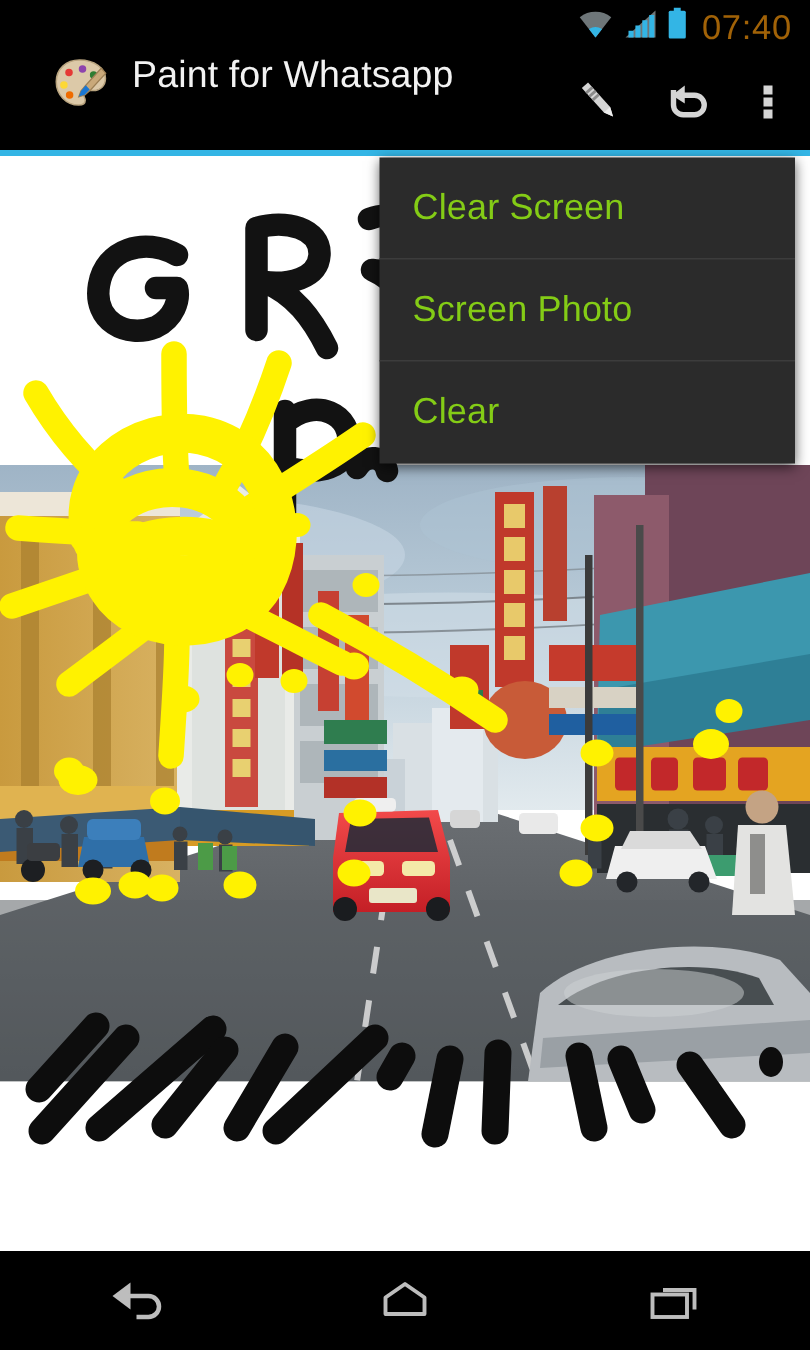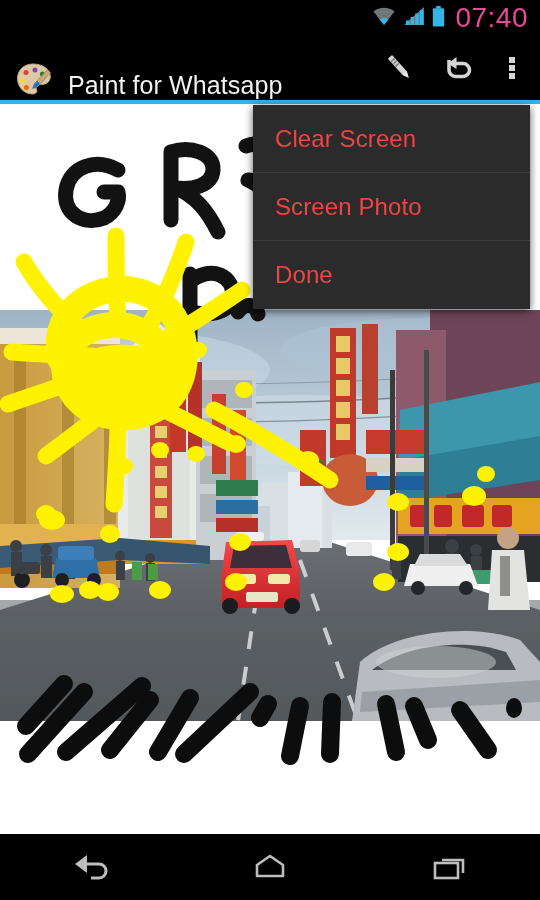--- a/index.html
+++ b/index.html
@@ -12,29 +12,29 @@
   #screen { position:relative; width:540px; height:900px; background:#000; overflow:hidden; }
 
   
   #status-bar {
     position:absolute; left:0; top:0; width:540px; height:36px;
     background:#000; display:flex; align-items:center; justify-content:flex-end;
     padding-right:12px;
   }
   .sb-icon { display:block; margin-right:7px; }
   #status-time {
-    color:#ec4899; font-size:28px; letter-spacing:0.5px;
+    color:#a16207; font-size:23px; letter-spacing:0.5px;
     font-family:"Liberation Sans", sans-serif; line-height:1;
     margin-left:3px;
   }
 
   
   #action-bar {
     position:absolute; left:0; top:36px; width:540px; height:64px;
-    background:#000; display:flex; align-items:flex-end;
+    background:#000; display:flex; align-items:flex-start;padding-left:20px;
   }
   #app-icon { width:40px; height:40px; margin-left:14px; flex:none; position:relative; }
   #app-title {
     color:#F2F2F2; font-size:25px; margin-left:14px;
     white-space:nowrap; letter-spacing:0.1px; font-weight:400;
   }
   .ab-action {
     width:56px; height:64px; display:flex; align-items:center; justify-content:center;
     flex:none;
   }
@@ -53,21 +53,21 @@
   #doodle-layer { position:absolute; left:0; top:0; width:540px; height:730px; }
 
   
   #overflow-menu {
     position:absolute; left:253px; top:105px; width:277px;
     background:#2B2B2B; z-index:60;
     box-shadow:0 2px 8px rgba(0,0,0,0.65);
   }
   .menu-item {
     height:68px; display:flex; align-items:center;
-    padding-left:22px; color:#ef4444; font-size:24px;
+    padding-left:22px; color:#84cc16; font-size:24px;
     border-bottom:1px solid #3C3C3C; letter-spacing:0.1px;
   }
   .menu-item:last-child { border-bottom:none; }
 
   
   #nav-bar {
     position:absolute; left:0; top:834px; width:540px; height:66px;
     background:#000; display:flex; align-items:center; justify-content:space-around;
   }
   .nav-btn { width:110px; height:66px; display:flex; align-items:center; justify-content:center; }
@@ -413,21 +413,21 @@
           <path d="M488 646 L460 606"></path>
         </g>
         <ellipse cx="514" cy="604" rx="8" ry="10" fill="#0D0D0D" stroke="none"></ellipse>
       </g>
     </svg>
   </div>
 
   <div id="overflow-menu">
     <div class="menu-item">Clear Screen</div>
     <div class="menu-item">Screen Photo</div>
-    <div class="menu-item">Done</div>
+    <div class="menu-item">Clear</div>
   </div>
 
   <div id="nav-bar">
 
     <span class="nav-btn">
       <svg width="46" height="34" viewBox="0 0 46 34">
         <path d="M8 14 L20 5 L20 23 Z" fill="#BDBDBD"></path>
         <path d="M18 14 L32 14 A7 7 0 0 1 32 28 L24 28" fill="none" stroke="#BDBDBD" stroke-width="3"></path>
       </svg>
     </span>

